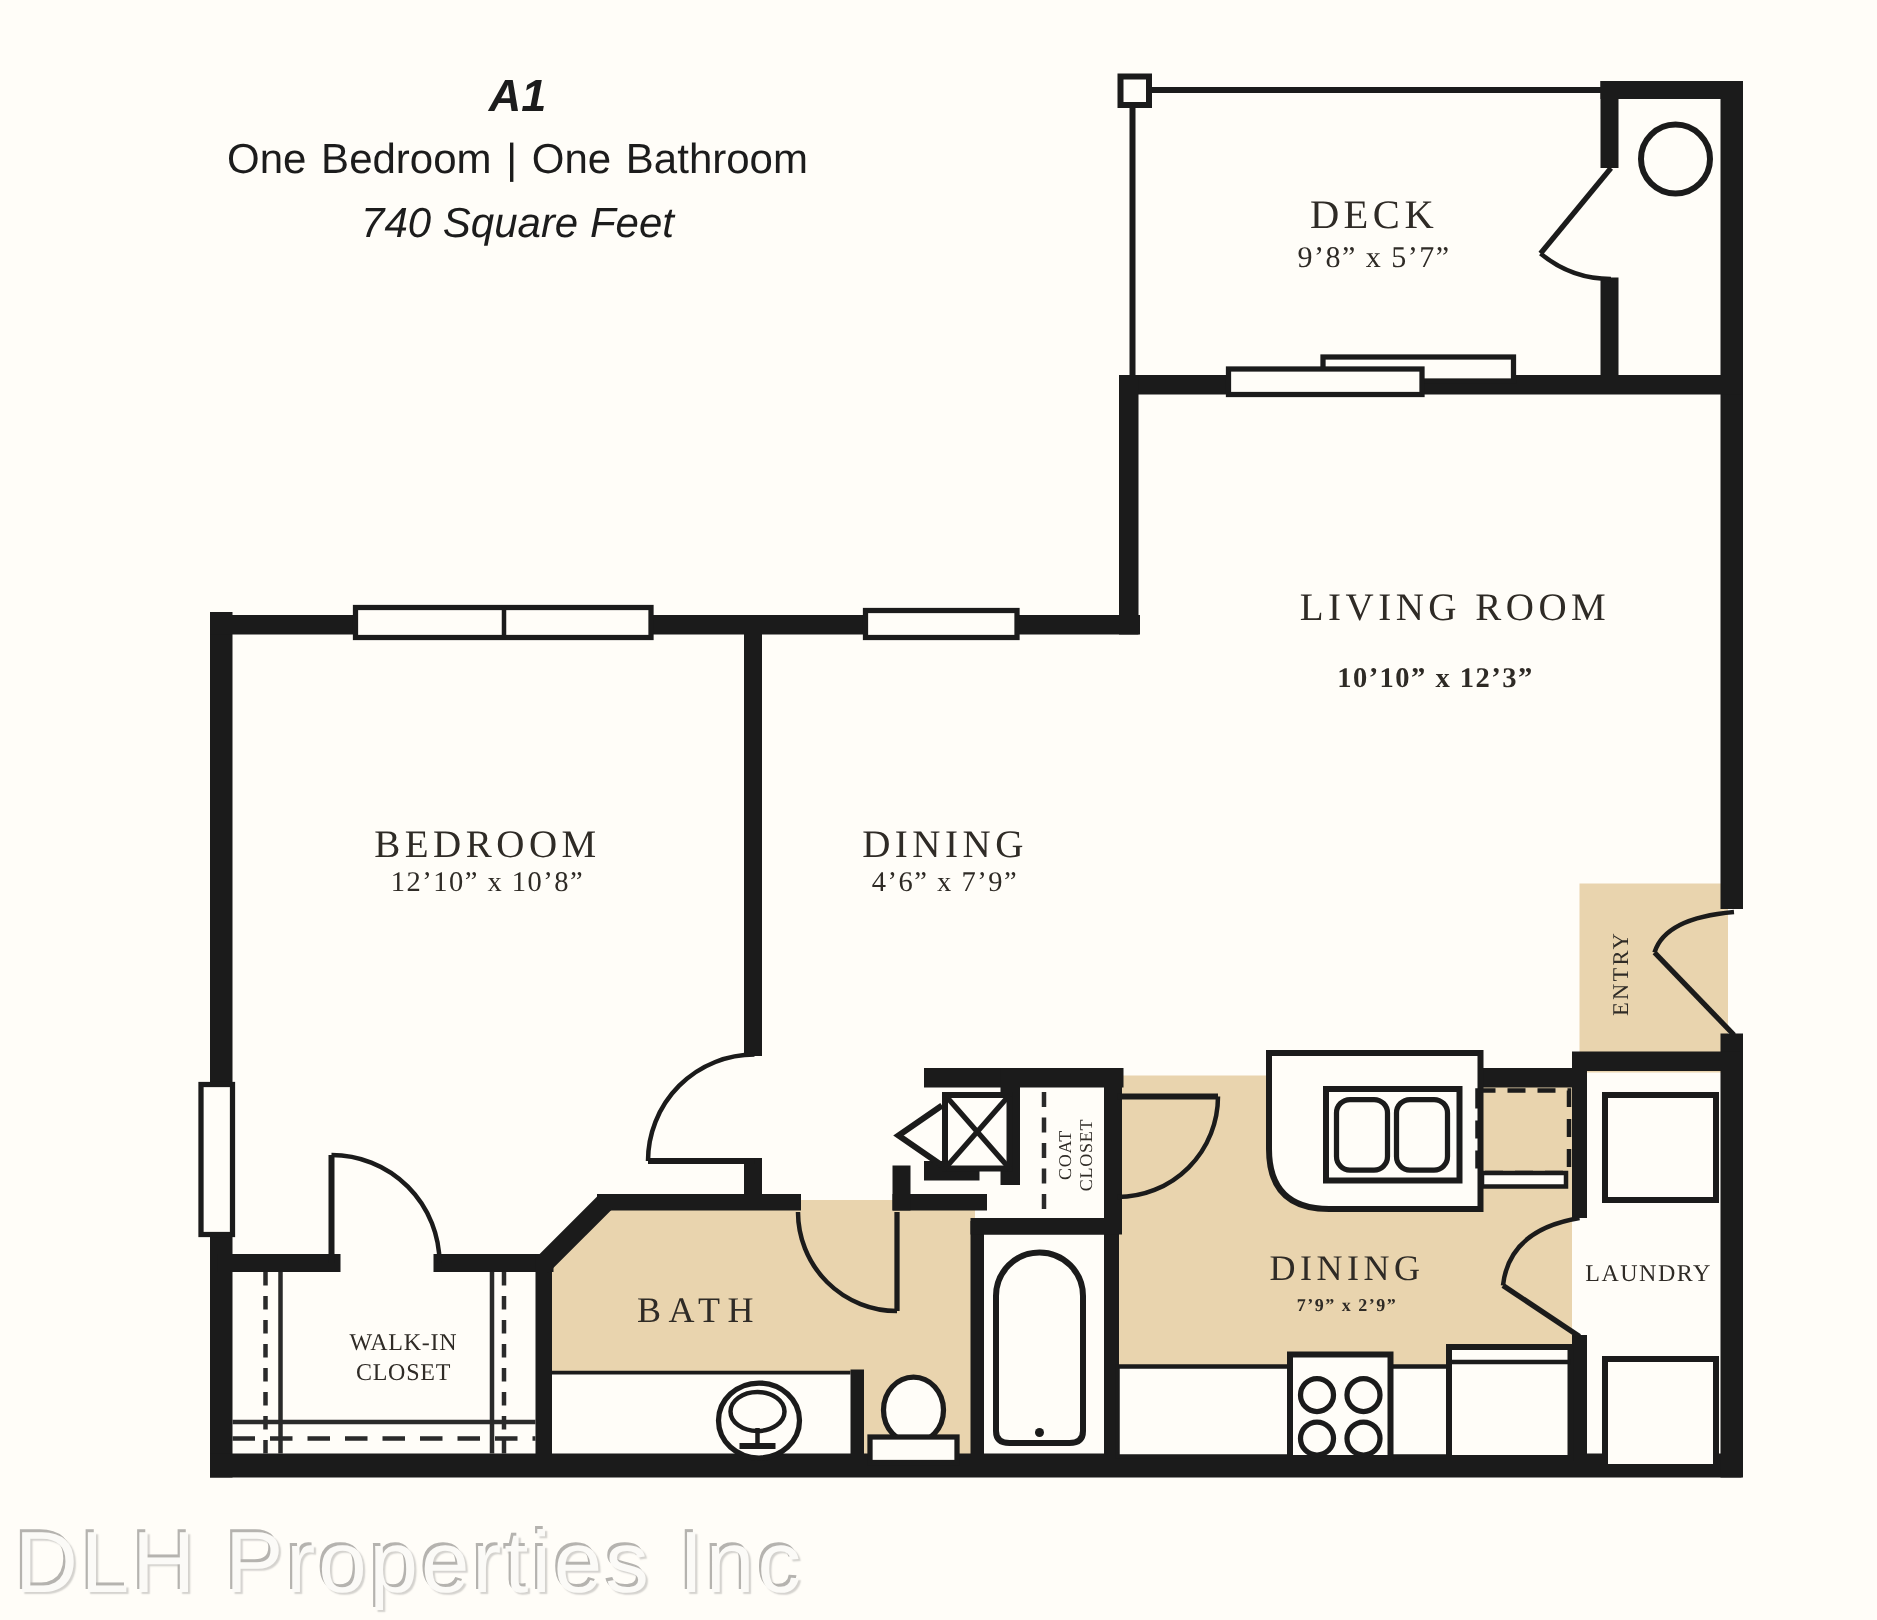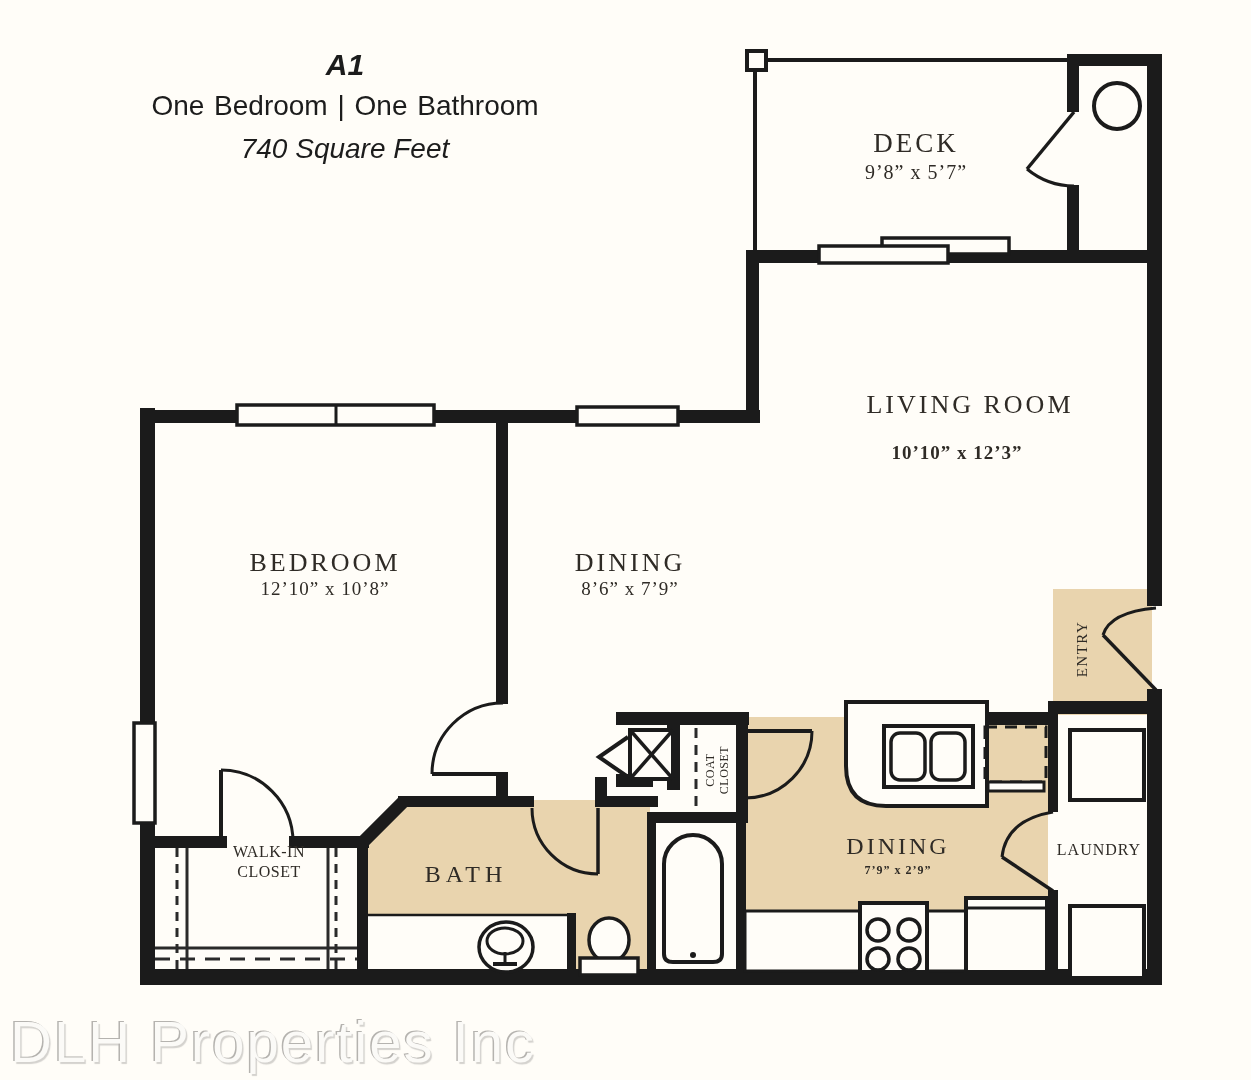--- a/index.html
+++ b/index.html
@@ -169,30 +169,30 @@
   <div class="lbl room-name" style="left:916px;top:128px;font-size:27px;">DECK</div>
   <div class="lbl room-dims" style="left:916px;top:161px;font-size:20px;">9’8” x 5’7”</div>
 
   <div class="lbl room-name" style="left:970px;top:390px;">LIVING ROOM</div>
   <div class="lbl room-dims" style="left:957px;top:442px;font-weight:bold;">10’10” x 12’3”</div>
 
   <div class="lbl room-name" style="left:325px;top:548px;">BEDROOM</div>
   <div class="lbl room-dims" style="left:325px;top:578px;">12’10” x 10’8”</div>
 
   <div class="lbl room-name" style="left:630px;top:548px;">DINING</div>
-  <div class="lbl room-dims" style="left:630px;top:578px;">8’6” x 7’9”</div>
+  <div class="lbl room-dims" style="left:630px;top:578px;">4’6” x 7’9”</div>
 
   <div class="lbl small-name" style="left:898px;top:833px;">DINING</div>
   <div class="lbl small-dims" style="left:898px;top:863px;">7’9” x 2’9”</div>
 
   <div class="lbl small-name" style="left:466px;top:861px;letter-spacing:5px;">BATH</div>
 
   <div class="lbl tiny-name" style="left:1099px;top:841px;">LAUNDRY</div>
 
-  <div class="lbl wrap2" style="left:269px;top:842px;width:110px;">WALK-IN CLOSET</div>
+  <div class="lbl wrap2" style="left:269px;top:886px;width:110px;">WALK-IN CLOSET</div>
 
   <div class="rot wrap2" style="left:717px;top:770px;width:64px;font-size:12px;line-height:14px;letter-spacing:0.5px;">COAT CLOSET</div>
 
   <div class="rot" style="left:1082px;top:649px;font-size:15px;letter-spacing:1.5px;">ENTRY</div>
 
   <div class="watermark">DLH Properties Inc</div>
 
 </div>
 
 </body></html>

